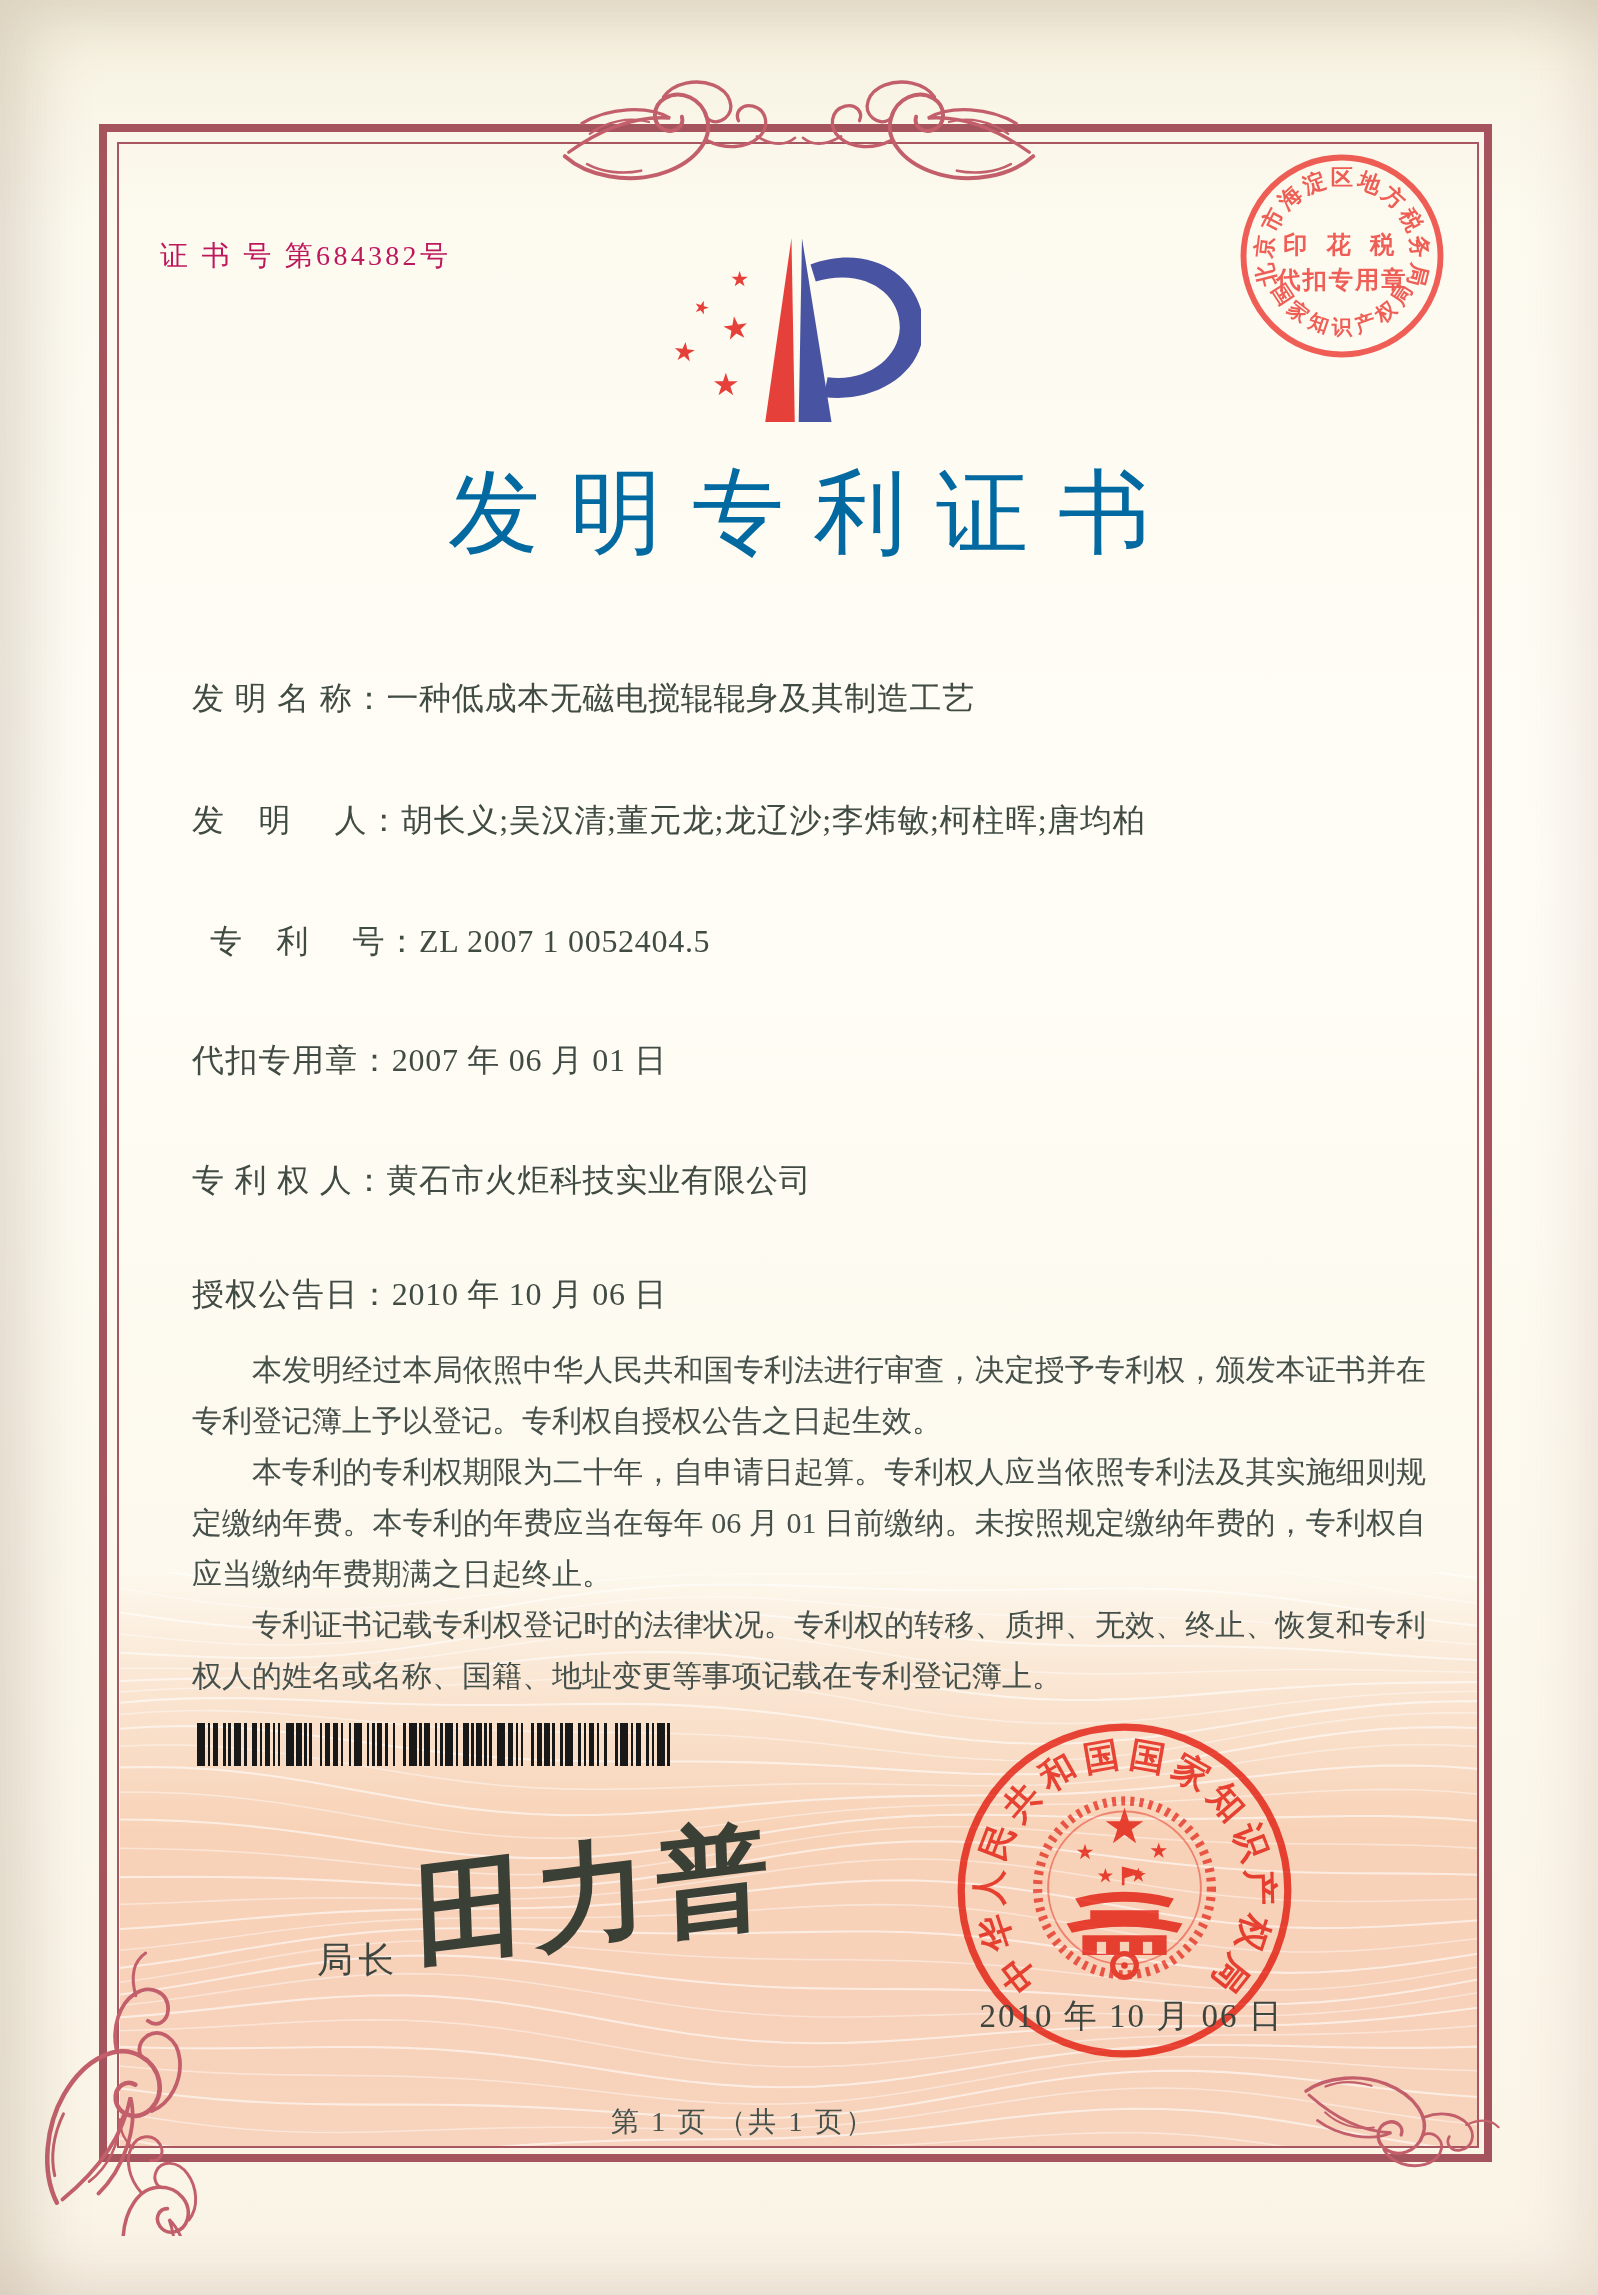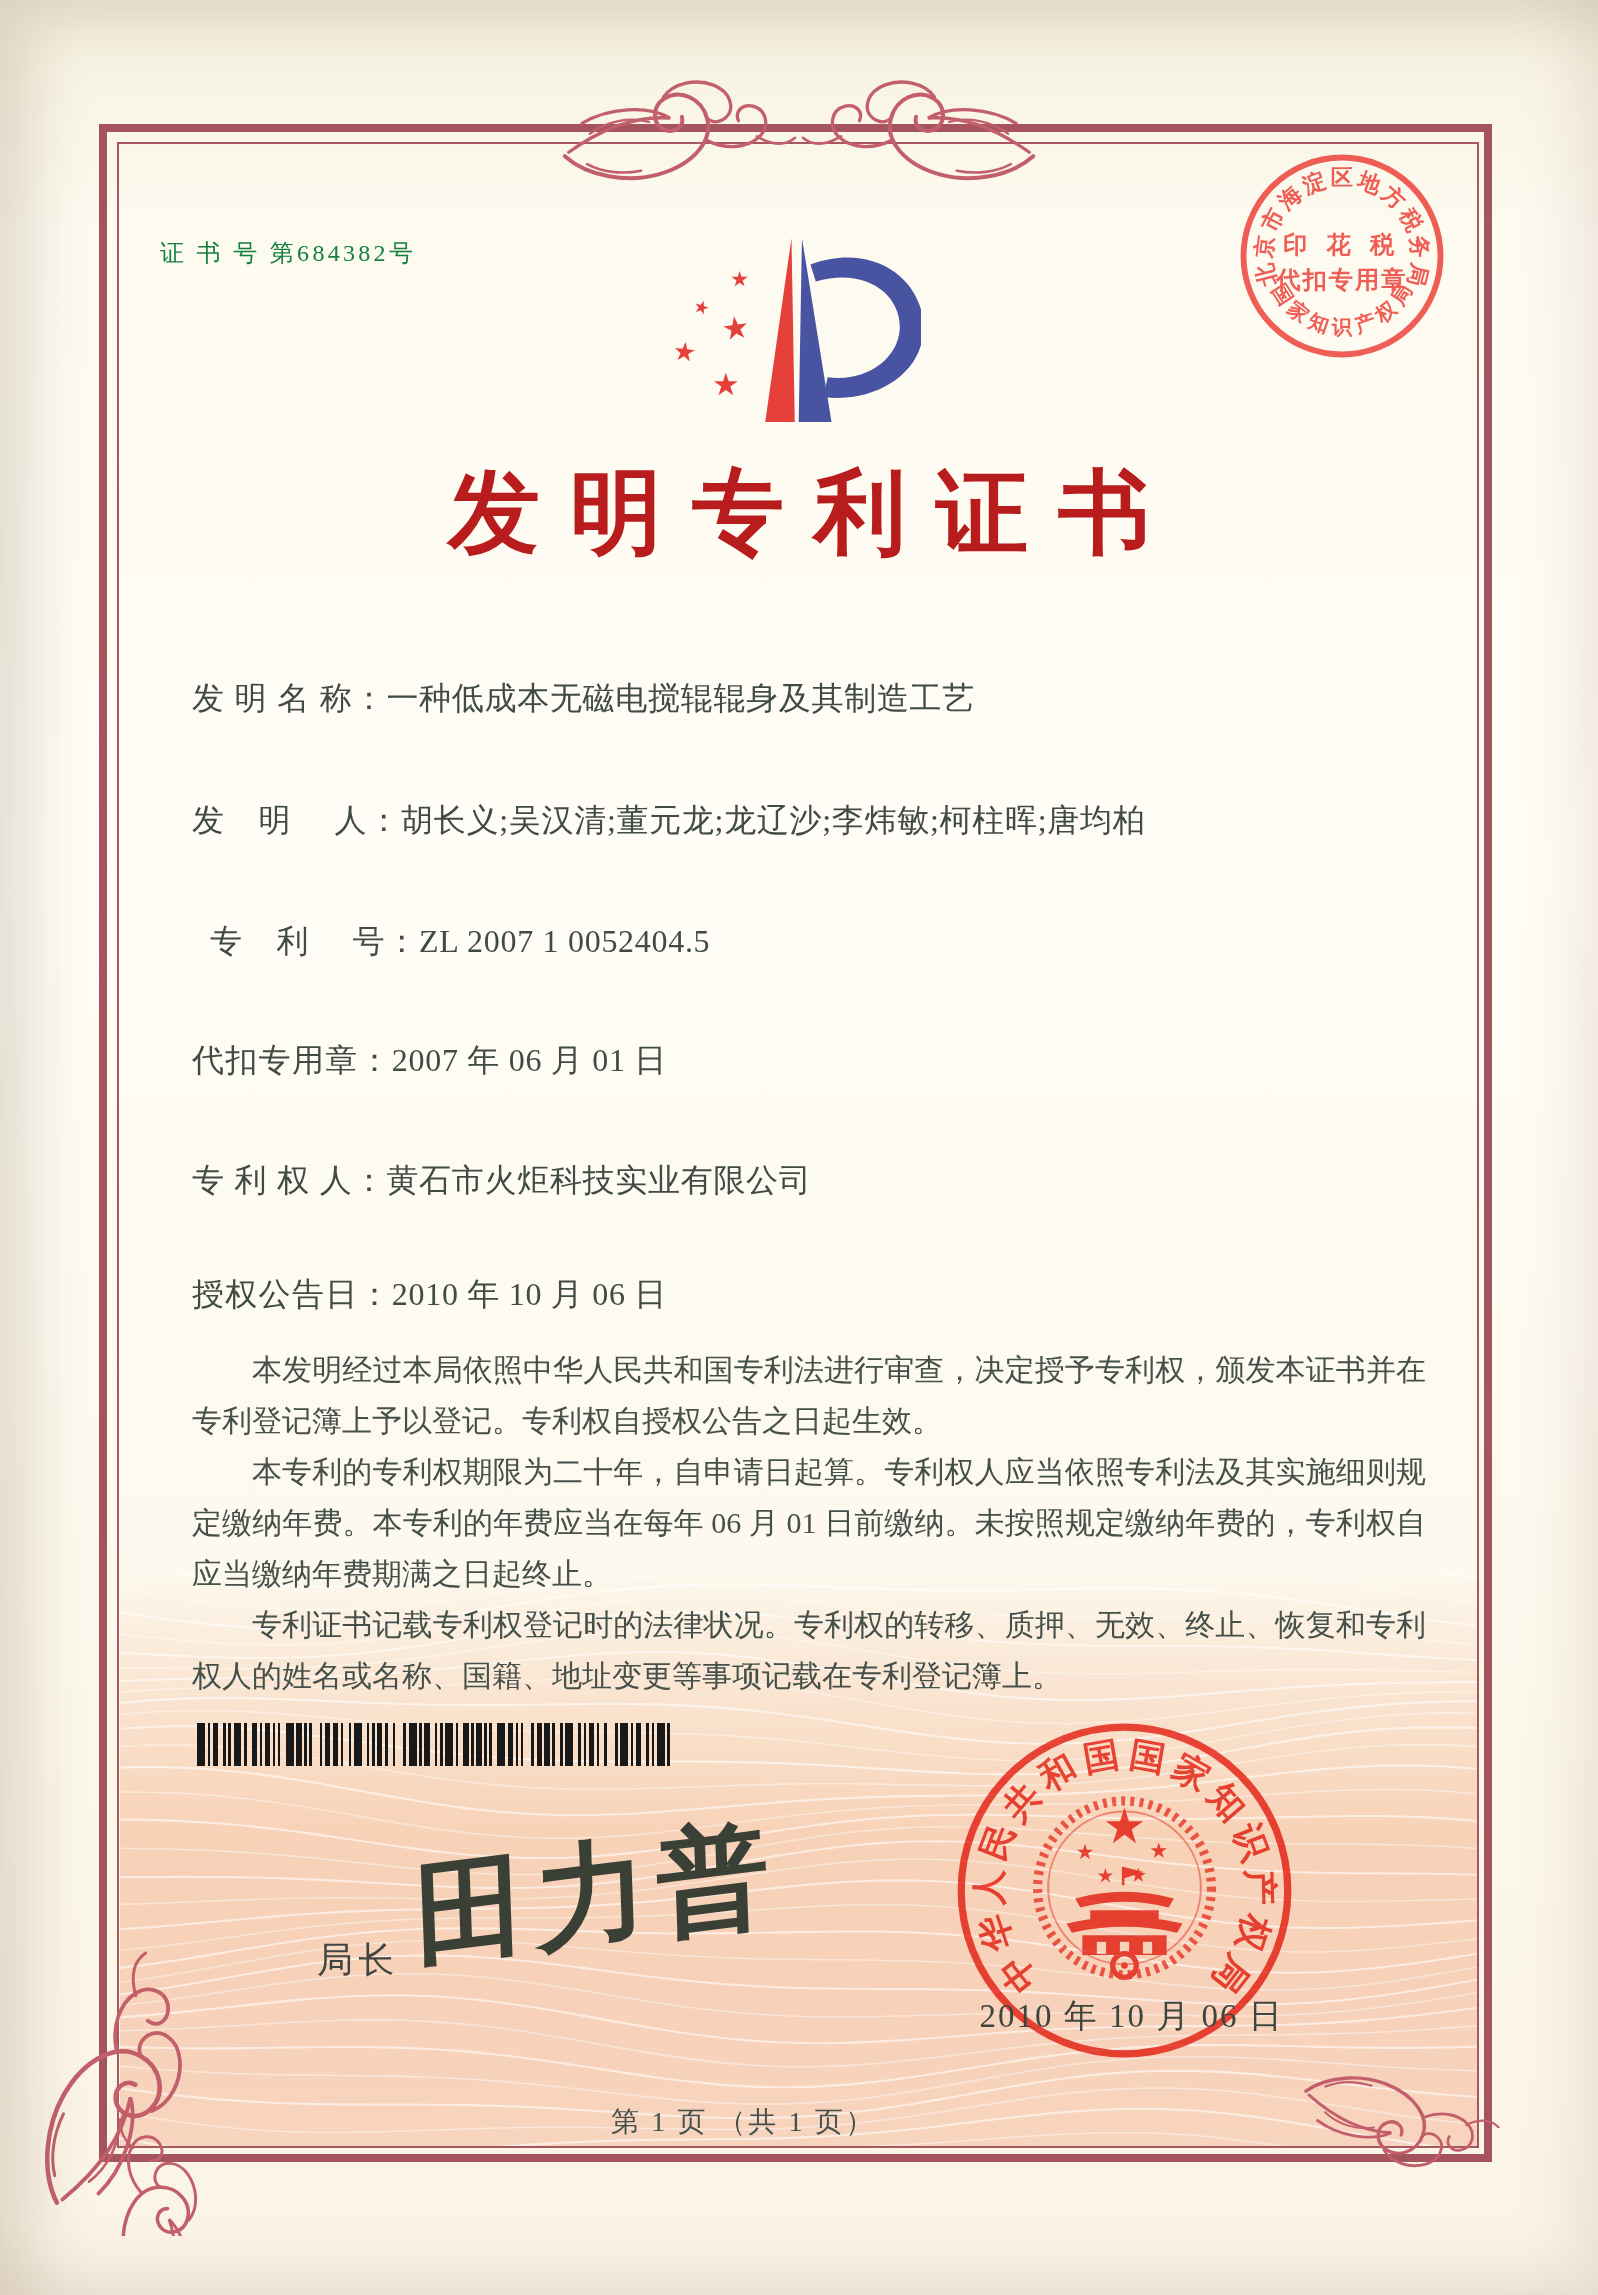--- a/index.html
+++ b/index.html
@@ -11,23 +11,23 @@
         box-shadow:inset 36px 23px 59px rgba(120,100,70,.18), inset -26px -26px 59px rgba(150,110,95,.12);}
   
   .frame-outer{position:absolute;left:99px;top:124px;width:1377px;height:2022px;border:8px solid #a5545e;}
   .frame-inner{position:absolute;left:117px;top:142px;width:1358px;height:2002px;border:2.6px solid #a85760;}
   
   .guilloche{position:absolute;left:120px;top:1572px;width:1358px;height:574px;overflow:hidden;
         background:linear-gradient(180deg,rgba(246,199,168,0) 0%,rgba(246,197,164,.30) 16%,
                    rgba(245,188,152,.62) 45%,rgba(246,196,168,.74) 72%,rgba(247,203,178,.78) 100%);}
   .guilloche svg{position:absolute;inset:0;}
   
-  .cert-no{position:absolute;left:160px;top:237px;font-size:24px;color:#15803d;letter-spacing:3.3px;white-space:pre;}
-  .doc-title{position:absolute;left:0;top:451px;width:1598px;text-align:center;font-size:92px;font-weight:bold;
-        color:#b91c1c;letter-spacing:30px;text-indent:30px;}
+  .cert-no{position:absolute;left:160px;top:237px;font-size:28px;color:#be185d;letter-spacing:3.3px;white-space:pre;}
+  .doc-title{position:absolute;left:0;top:451px;width:1598px;text-align:center;font-size:92px;font-weight:normal;
+        color:#0369a1;letter-spacing:30px;text-indent:30px;}
   .field-row{position:absolute;left:192px;font-size:32px;color:#404b44;white-space:pre;}
   .field-label{letter-spacing:1.3px;}
   .field-value{letter-spacing:0.7px;}
   .body-text{position:absolute;left:192px;top:1344px;width:1234px;font-size:30px;line-height:51px;
         color:#45504a;text-align:justify;}
   .body-text p{margin:0;text-indent:2em;}
   .barcode{position:absolute;left:197px;top:1723px;width:478px;height:43px;display:flex;}
   .barcode i{display:block;height:100%;}
   .sig-title{position:absolute;left:317px;top:1936px;font-size:36px;color:#3e463f;letter-spacing:5.3px;}
   .sig-name{position:absolute;left:413px;top:1819px;width:368px;font-size:113px;font-weight:bold;color:#3b4036;

